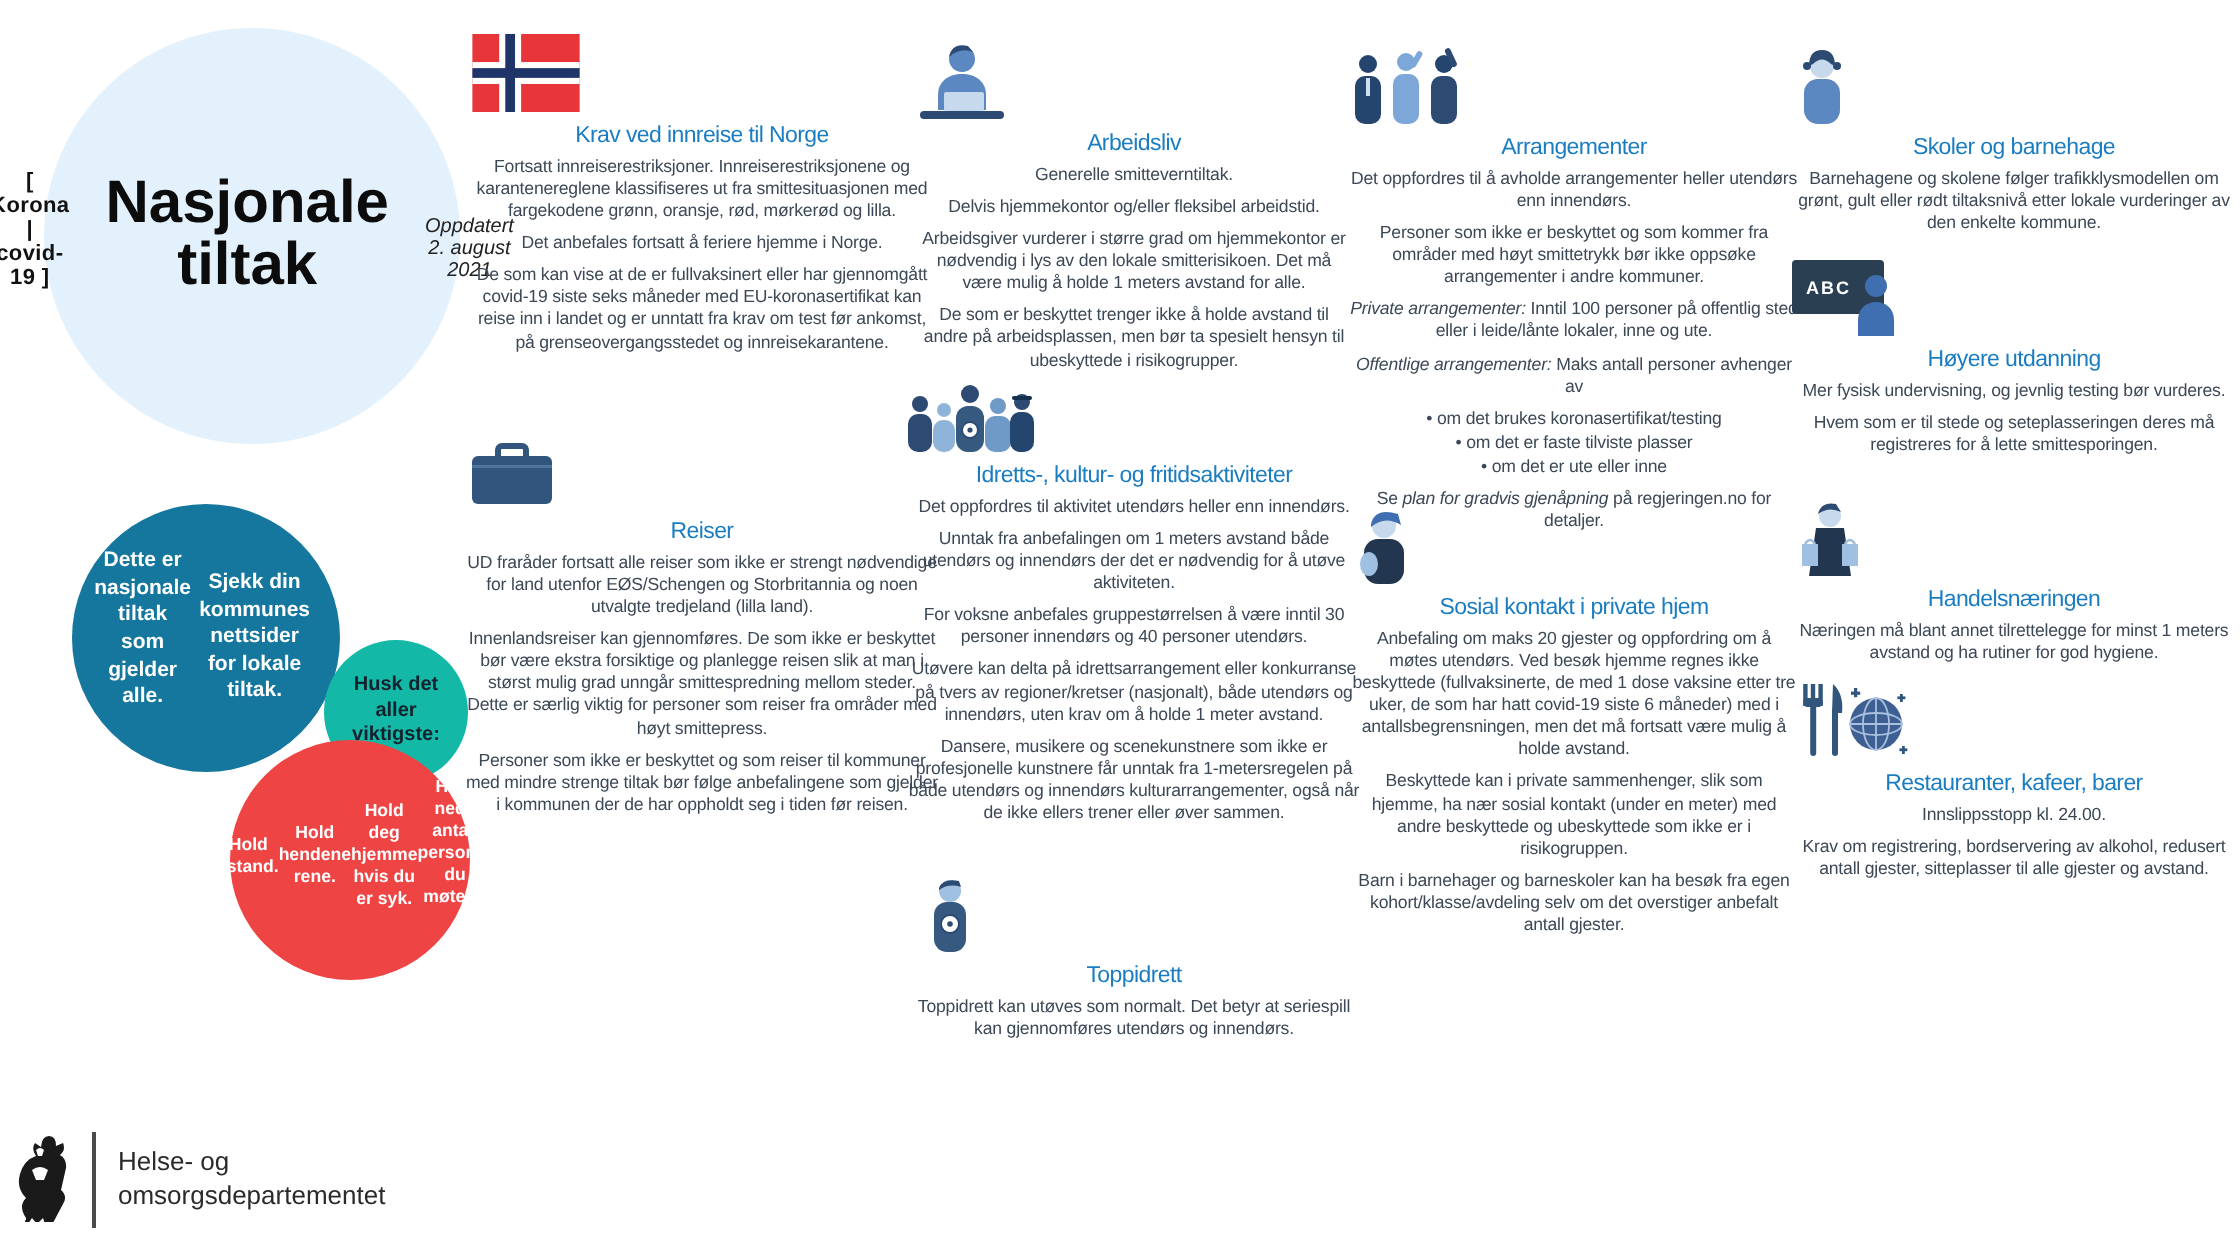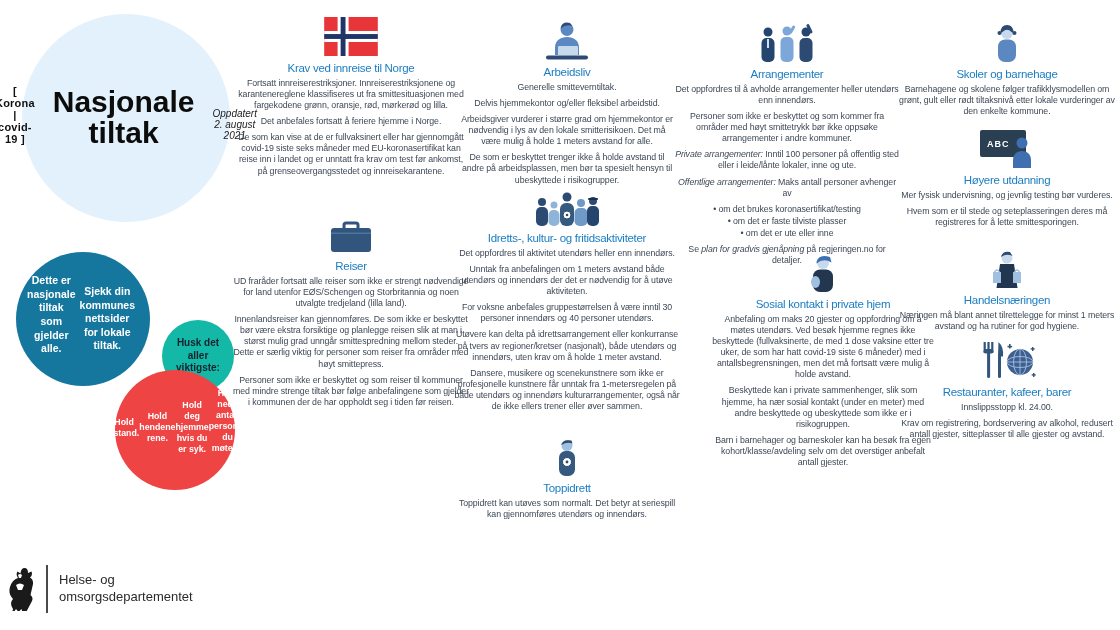--- a/index.html
+++ b/index.html
@@ -8,47 +8,47 @@
     background:#ffffff;
     font-family:"Liberation Sans", sans-serif;
     -webkit-font-smoothing:antialiased;
   }
   .circle{position:absolute;border-radius:50%;display:flex;flex-direction:row;
     justify-content:center;align-items:center;text-align:center;box-sizing:border-box}
   #c-intro{left:22px;top:14px;width:208px;height:208px;background:#e3f1fc;color:#111}
   #c-intro .tag{font-size:11px;font-weight:bold;letter-spacing:.2px;margin-bottom:7px}
   #c-intro h1{font-size:30px;font-weight:bold;line-height:1.02;margin:18px;color:#0c0c0c;max-width:170px}
   #c-intro .updated{font-size:10px;font-style:italic;margin-top:12px;color:#222}
-  #c-national{left:16px;top:252px;width:134px;height:134px;background:#16779e;color:#fff;
+  #c-national{left:36px;top:252px;width:134px;height:134px;background:#16779e;color:#fff;
     font-weight:bold;font-size:10.5px;line-height:1.3;padding:0 11px}
   #c-national p{margin:0 0 8px}
   #c-national p:last-child{margin:4px}
   #c-husk{left:162px;top:320px;width:72px;height:72px;background:#14b8a6;color:#14212e;
     font-weight:bold;font-size:10px;line-height:1.25;padding:0 9px}
   #c-hold{left:115px;top:370px;width:120px;height:120px;background:#ef4444;color:#fff;
     font-weight:bold;font-size:8.8px;line-height:1.25;padding:0 13px}
   #c-hold .hl{margin-bottom:5px}
   #c-hold .hl:last-child{margin-bottom:18px}
 
   .sec{position:absolute;text-align:center}
   .sec h2{font-size:11.5px;letter-spacing:-0.3px;color:#1b7dc1;font-weight:normal;margin:0 0 4px;white-space:nowrap}
   .sec p{font-size:8.8px;letter-spacing:-0.1px;color:#3d4856;line-height:1.26;margin:0 0 5px}
   .sec .bullets p{margin:0 0 1px}
   .sec .bullets{margin-bottom:5px}
   .it{font-style:italic}
-  .icon-wrap{display:flex;justify-content:center;align-items:flex-end;margin:0 auto 6px;height:40px}
+  .icon-wrap{display:flex;align-items:flex-end;margin:0 auto 6px;height:40px}
 
   #sec-krav{left:236px;top:16px;width:230px}
   #sec-reiser{left:233px;top:214px;width:236px}
   #sec-arbeidsliv{left:458px;top:20px;width:218px}
   #sec-idretts{left:452px;top:190px;width:230px}
   #sec-idretts .icon-wrap{height:36px}
   #sec-toppidrett{left:458px;top:436px;width:218px}
   #sec-arrangementer{left:674px;top:22px;width:226px}
-  #sec-sosial{left:712px;top:252px;width:222px}
+  #sec-sosial{left:676px;top:252px;width:222px}
   #sec-skoler{left:896px;top:22px;width:222px}
   #sec-hoyere{left:896px;top:128px;width:222px}
   #sec-handel{left:896px;top:248px;width:222px}
   #sec-restaurant{left:896px;top:340px;width:222px}
 
   #footer{position:absolute;left:4px;top:563px;display:flex;align-items:center}
   #footer .divider{width:2px;height:48px;background:#4a4a4a;margin:0 11px 0 12px}
   #footer .dept{font-size:13px;color:#2a2a2a;line-height:1.3;text-align:left}
 </style>
 </head>

